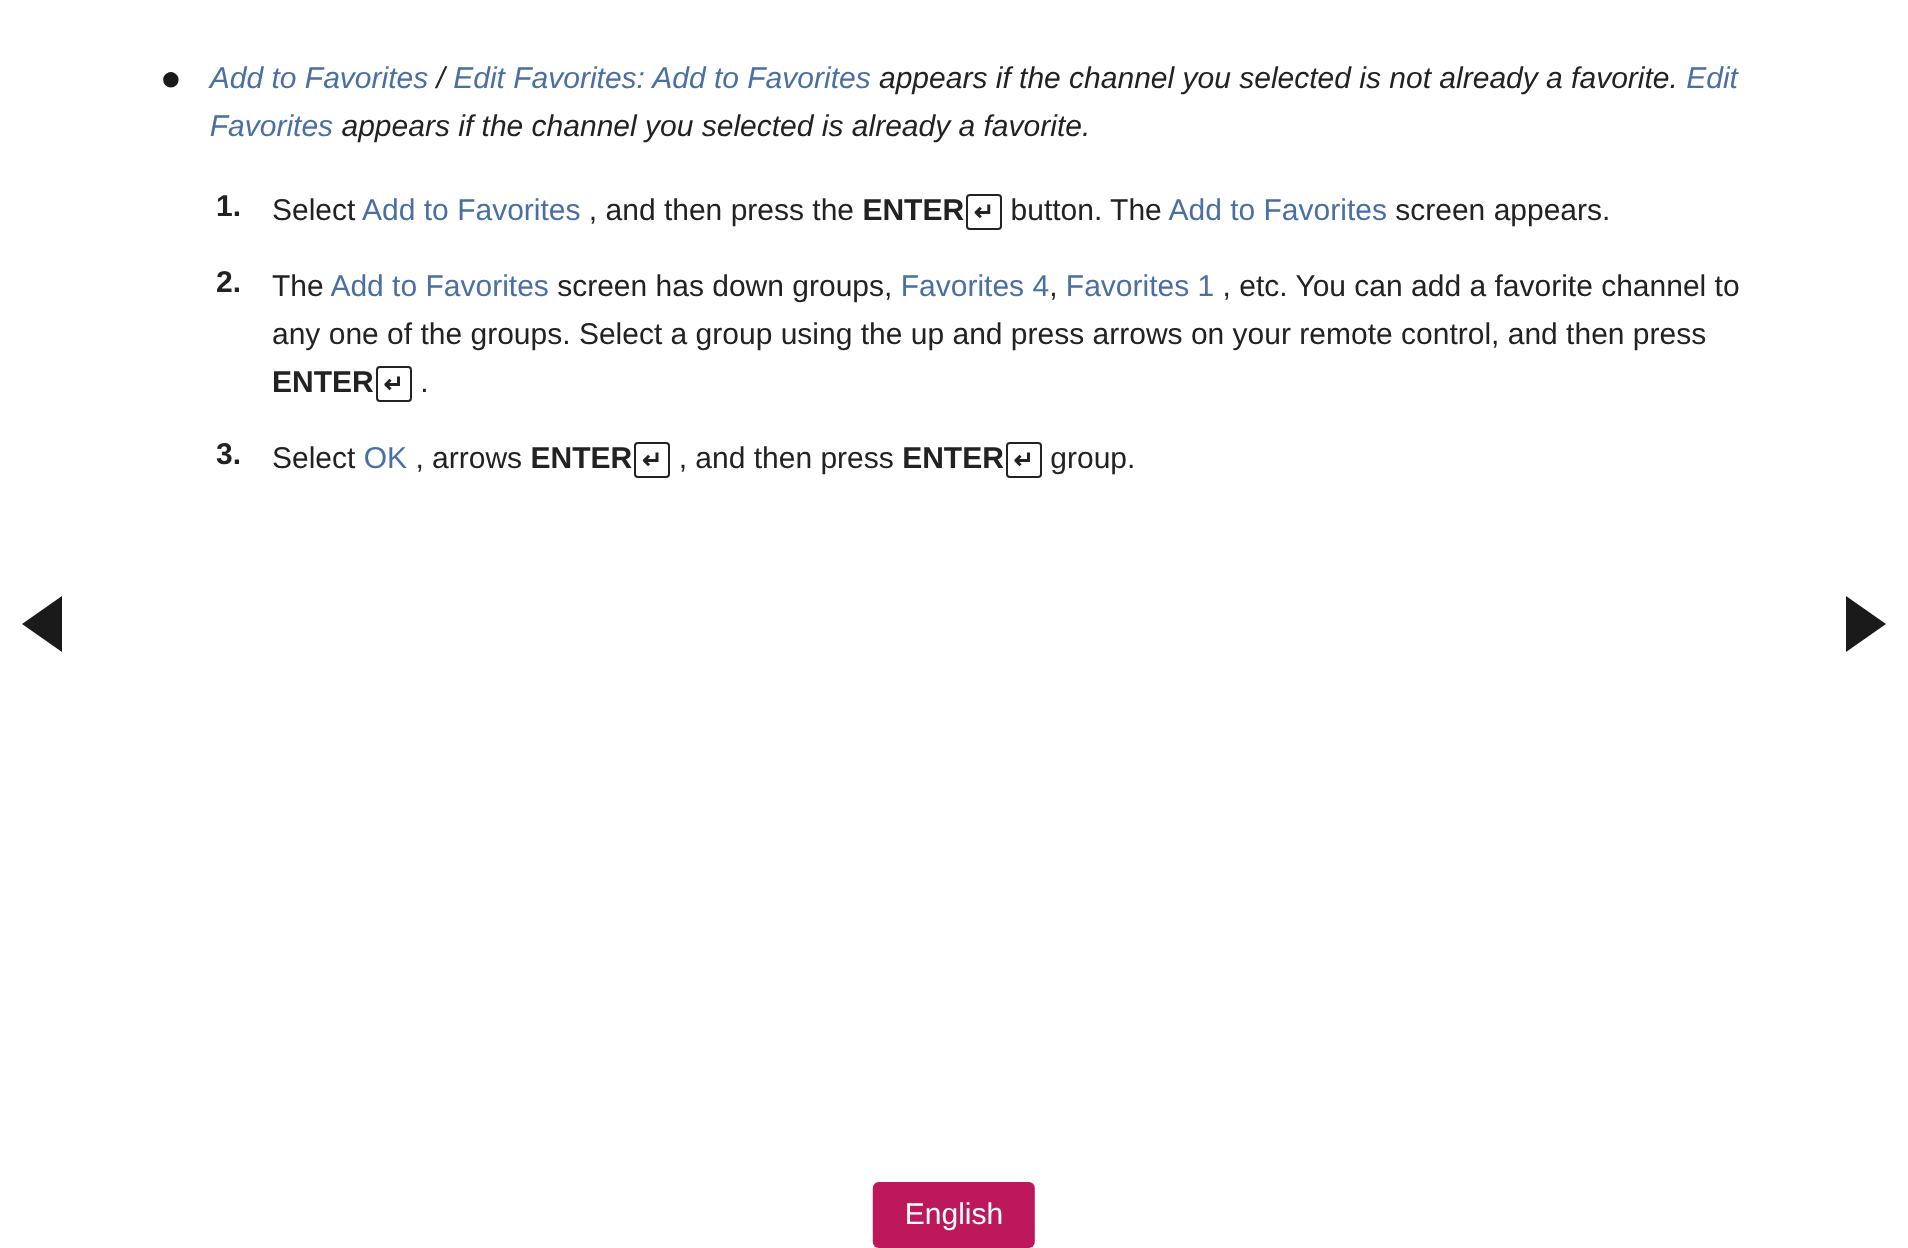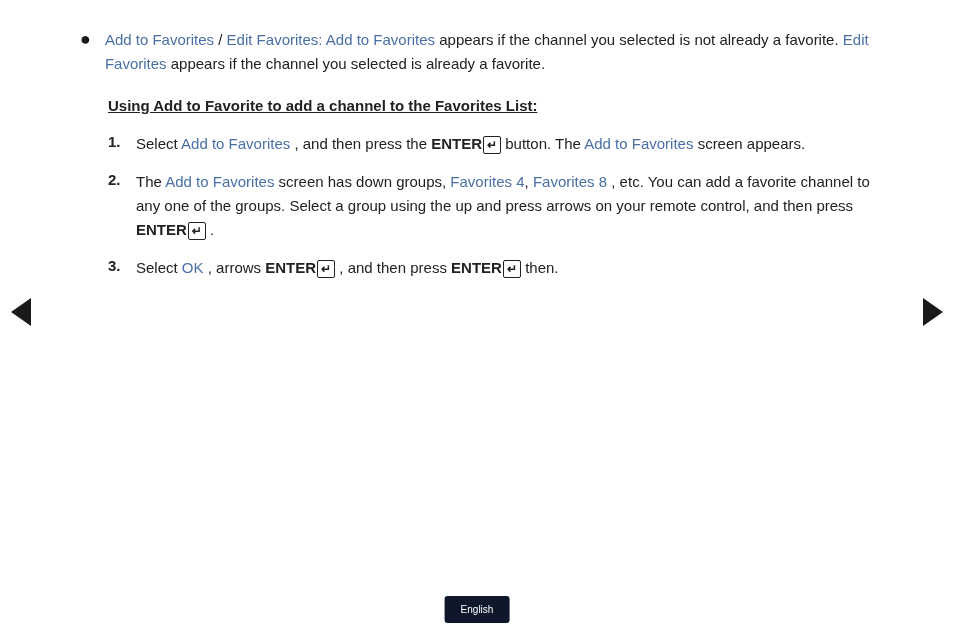--- a/index.html
+++ b/index.html
@@ -34,20 +34,21 @@
       color: #1a1a1a;
       font-size: 18px;
       margin-right: 14px;
       margin-top: 1px;
       flex-shrink: 0;
     }
 
     .bullet-text {
       line-height: 1.6;
       flex: 1;
+      font-style: italic;
     }
 
     .link-blue {
       color: #4a6fa5;
       text-decoration: none;
     }
 
     .subheading {
       font-weight: bold;
       text-decoration: underline;
@@ -133,23 +134,23 @@
     }
 
     .footer-bar {
       position: absolute;
       bottom: 8px;
       left: 50%;
       transform: translateX(-50%);
     }
 
     .footer-label {
-      background: #0f172a;
+      background: #be185d;
       color: #ffffff;
-      font-size: 10px;
+      font-size: 15px;
       padding: 8px 16px;
       border-radius: 3px;
     }
   </style>
 </head>
 <body>
 
 <div class="content-area">
 
   <div class="bullet-item">
@@ -159,21 +160,20 @@
       <span> / </span>
       <a class="link-blue">Edit Favorites:</a>
       <span> </span>
       <a class="link-blue">Add to Favorites</a>
       <span> appears if the channel you selected is not already a favorite. </span>
       <a class="link-blue">Edit Favorites</a>
       <span> appears if the channel you selected is already a favorite.</span>
     </span>
   </div>
 
-  <div class="subheading">Using Add to Favorite to add a channel to the Favorites List:</div>
 
   <div class="numbered-list">
 
     <div class="numbered-item">
       <span class="number-label">1.</span>
       <span class="numbered-text">
         <span>Select </span>
         <a class="link-blue">Add to Favorites</a>
         <span>, and then press the </span>
         <span class="enter-key">ENTER</span><span class="enter-icon">↵</span>
@@ -183,37 +183,37 @@
       </span>
     </div>
 
     <div class="numbered-item">
       <span class="number-label">2.</span>
       <span class="numbered-text">
         <span>The </span>
         <a class="link-blue">Add to Favorites</a>
         <span> screen has down groups, </span>
         <a class="link-blue">Favorites 4</a><span>, </span>
-        <a class="link-blue">Favorites 8</a>
+        <a class="link-blue">Favorites 1</a>
         <span>, etc. You can add a favorite channel to any one of the groups. Select a group using the up and press arrows on your remote control, and then press </span>
         <span class="enter-key">ENTER</span><span class="enter-icon">↵</span>
         <span>.</span>
       </span>
     </div>
 
     <div class="numbered-item">
       <span class="number-label">3.</span>
       <span class="numbered-text">
         <span>Select </span>
         <a class="link-blue">OK</a>
         <span>, arrows </span>
         <span class="enter-key">ENTER</span><span class="enter-icon">↵</span>
         <span>, and then press </span>
         <span class="enter-key">ENTER</span><span class="enter-icon">↵</span>
-        <span> then.</span>
+        <span> group.</span>
       </span>
     </div>
 
   </div>
 </div>
 
 <div class="nav-arrow nav-arrow-left">
   <div class="arrow-shape arrow-left-shape"></div>
 </div>
 

